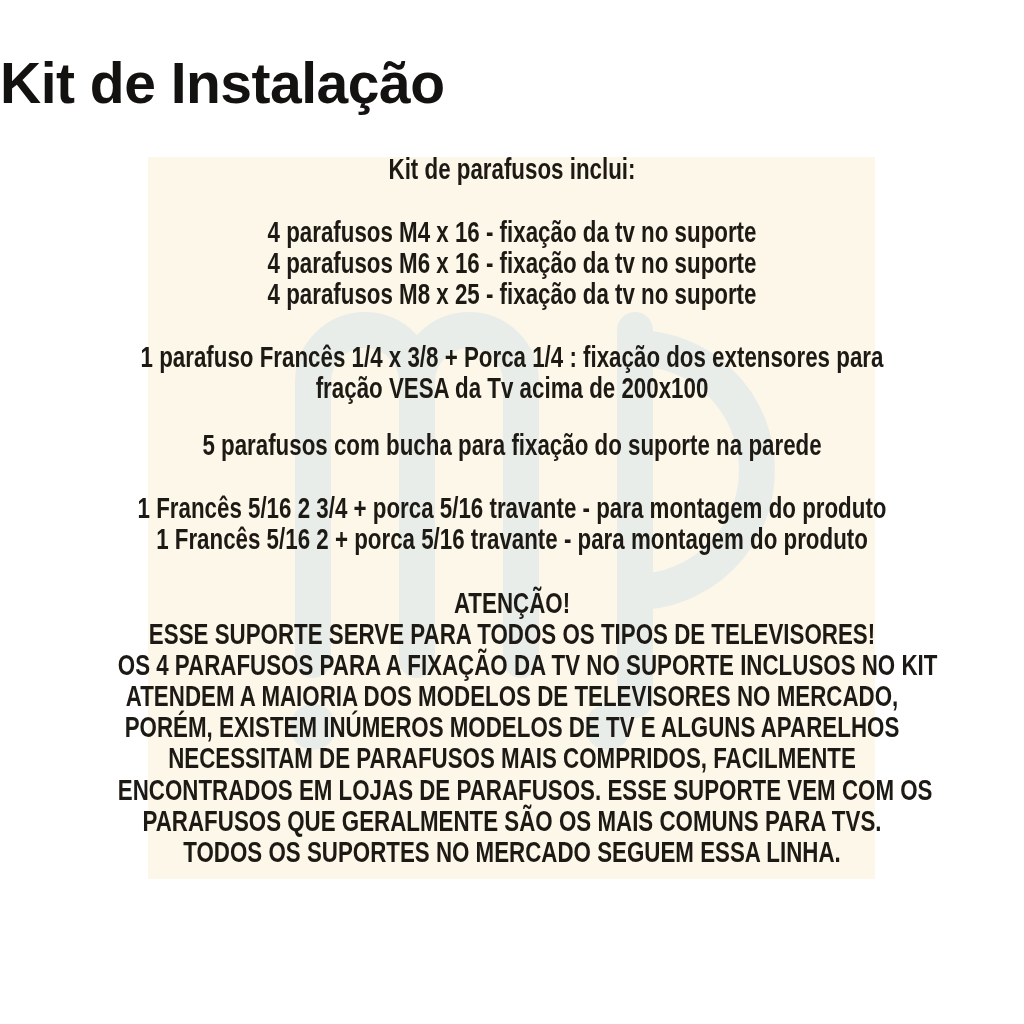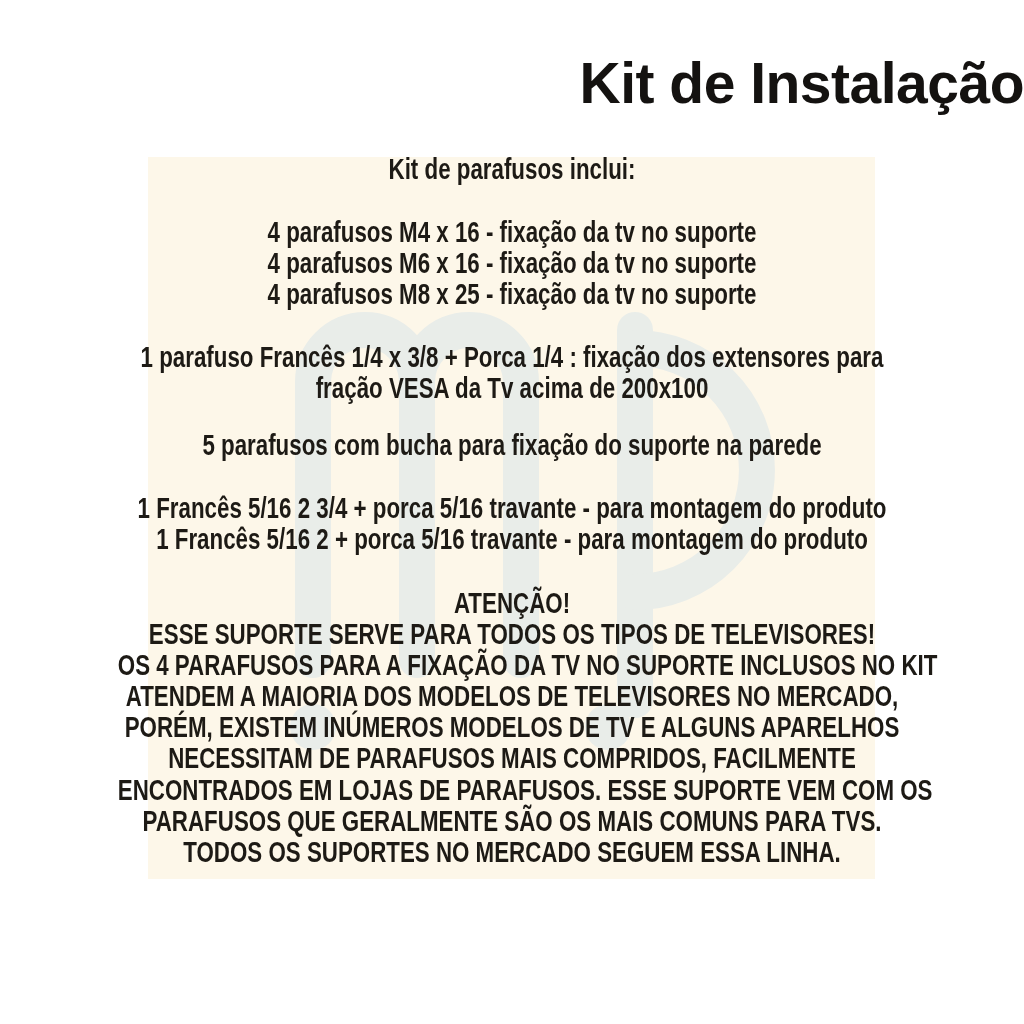--- a/index.html
+++ b/index.html
@@ -6,21 +6,21 @@
   body{
     width:1024px;height:1024px;
     background:#ffffff;
     position:relative;
     overflow:hidden;
     font-family:"Liberation Sans",sans-serif;
   }
   .page-title{
     position:absolute;
     top:55px;left:0;width:1024px;
-    text-align:right;
+    text-align:left;
     font-size:57px;
     font-weight:700;
     line-height:57px;
     letter-spacing:-0.5px;
     color:#141210;
   }
   .info-panel{
     position:absolute;
     left:148px;top:157px;
     width:727px;height:722px;

